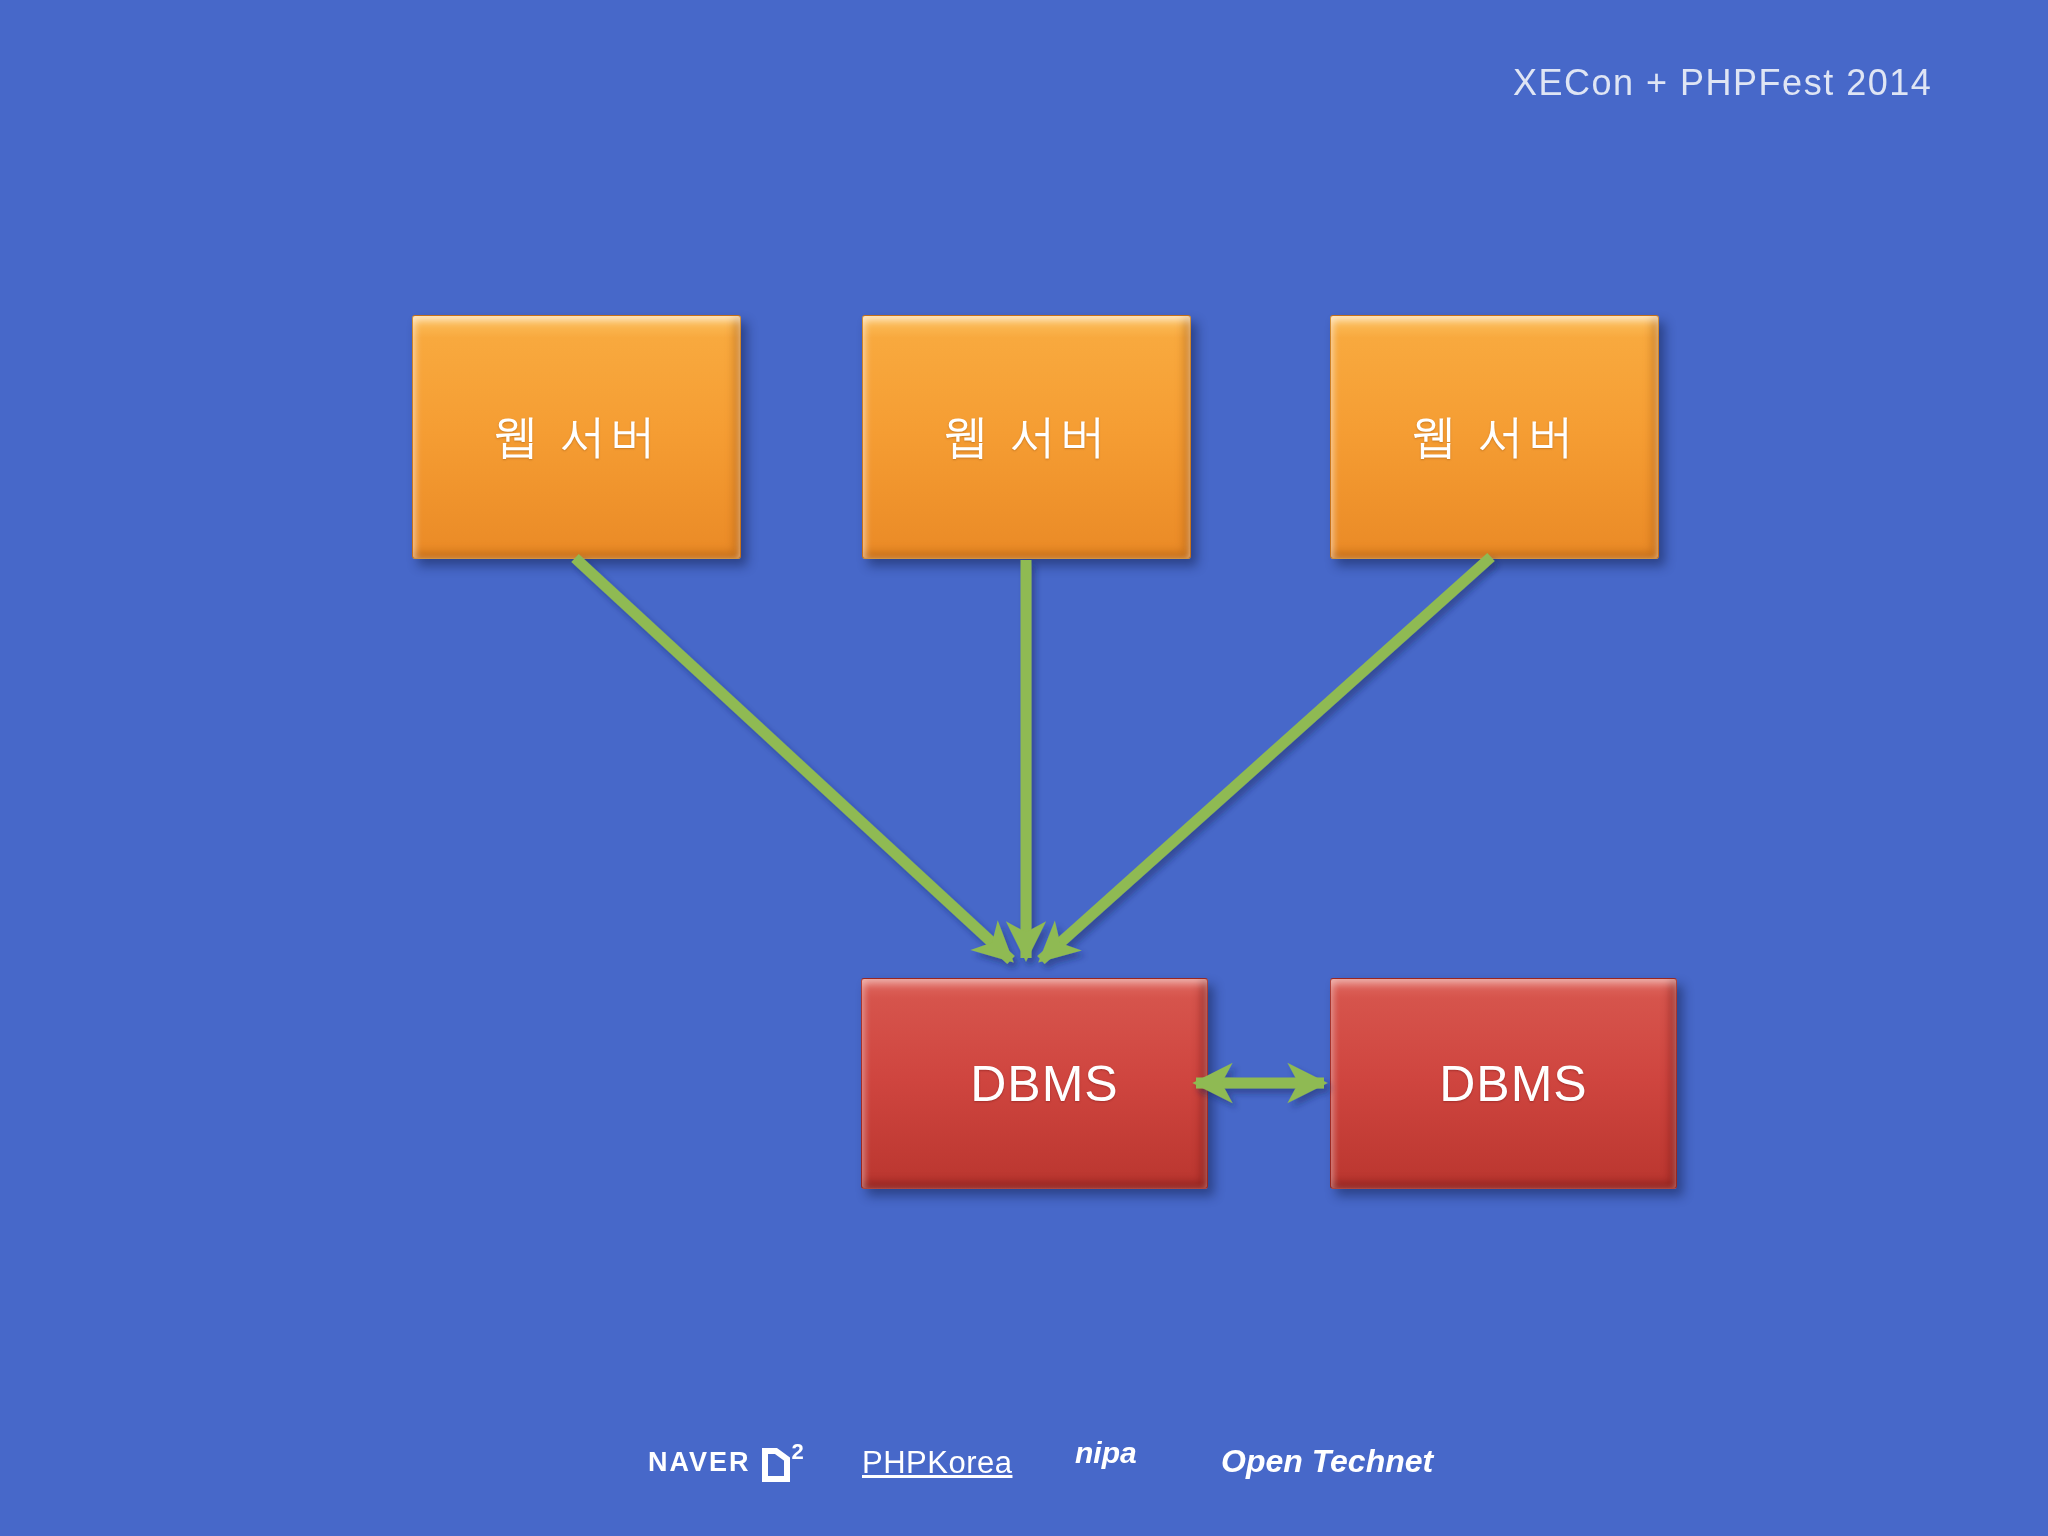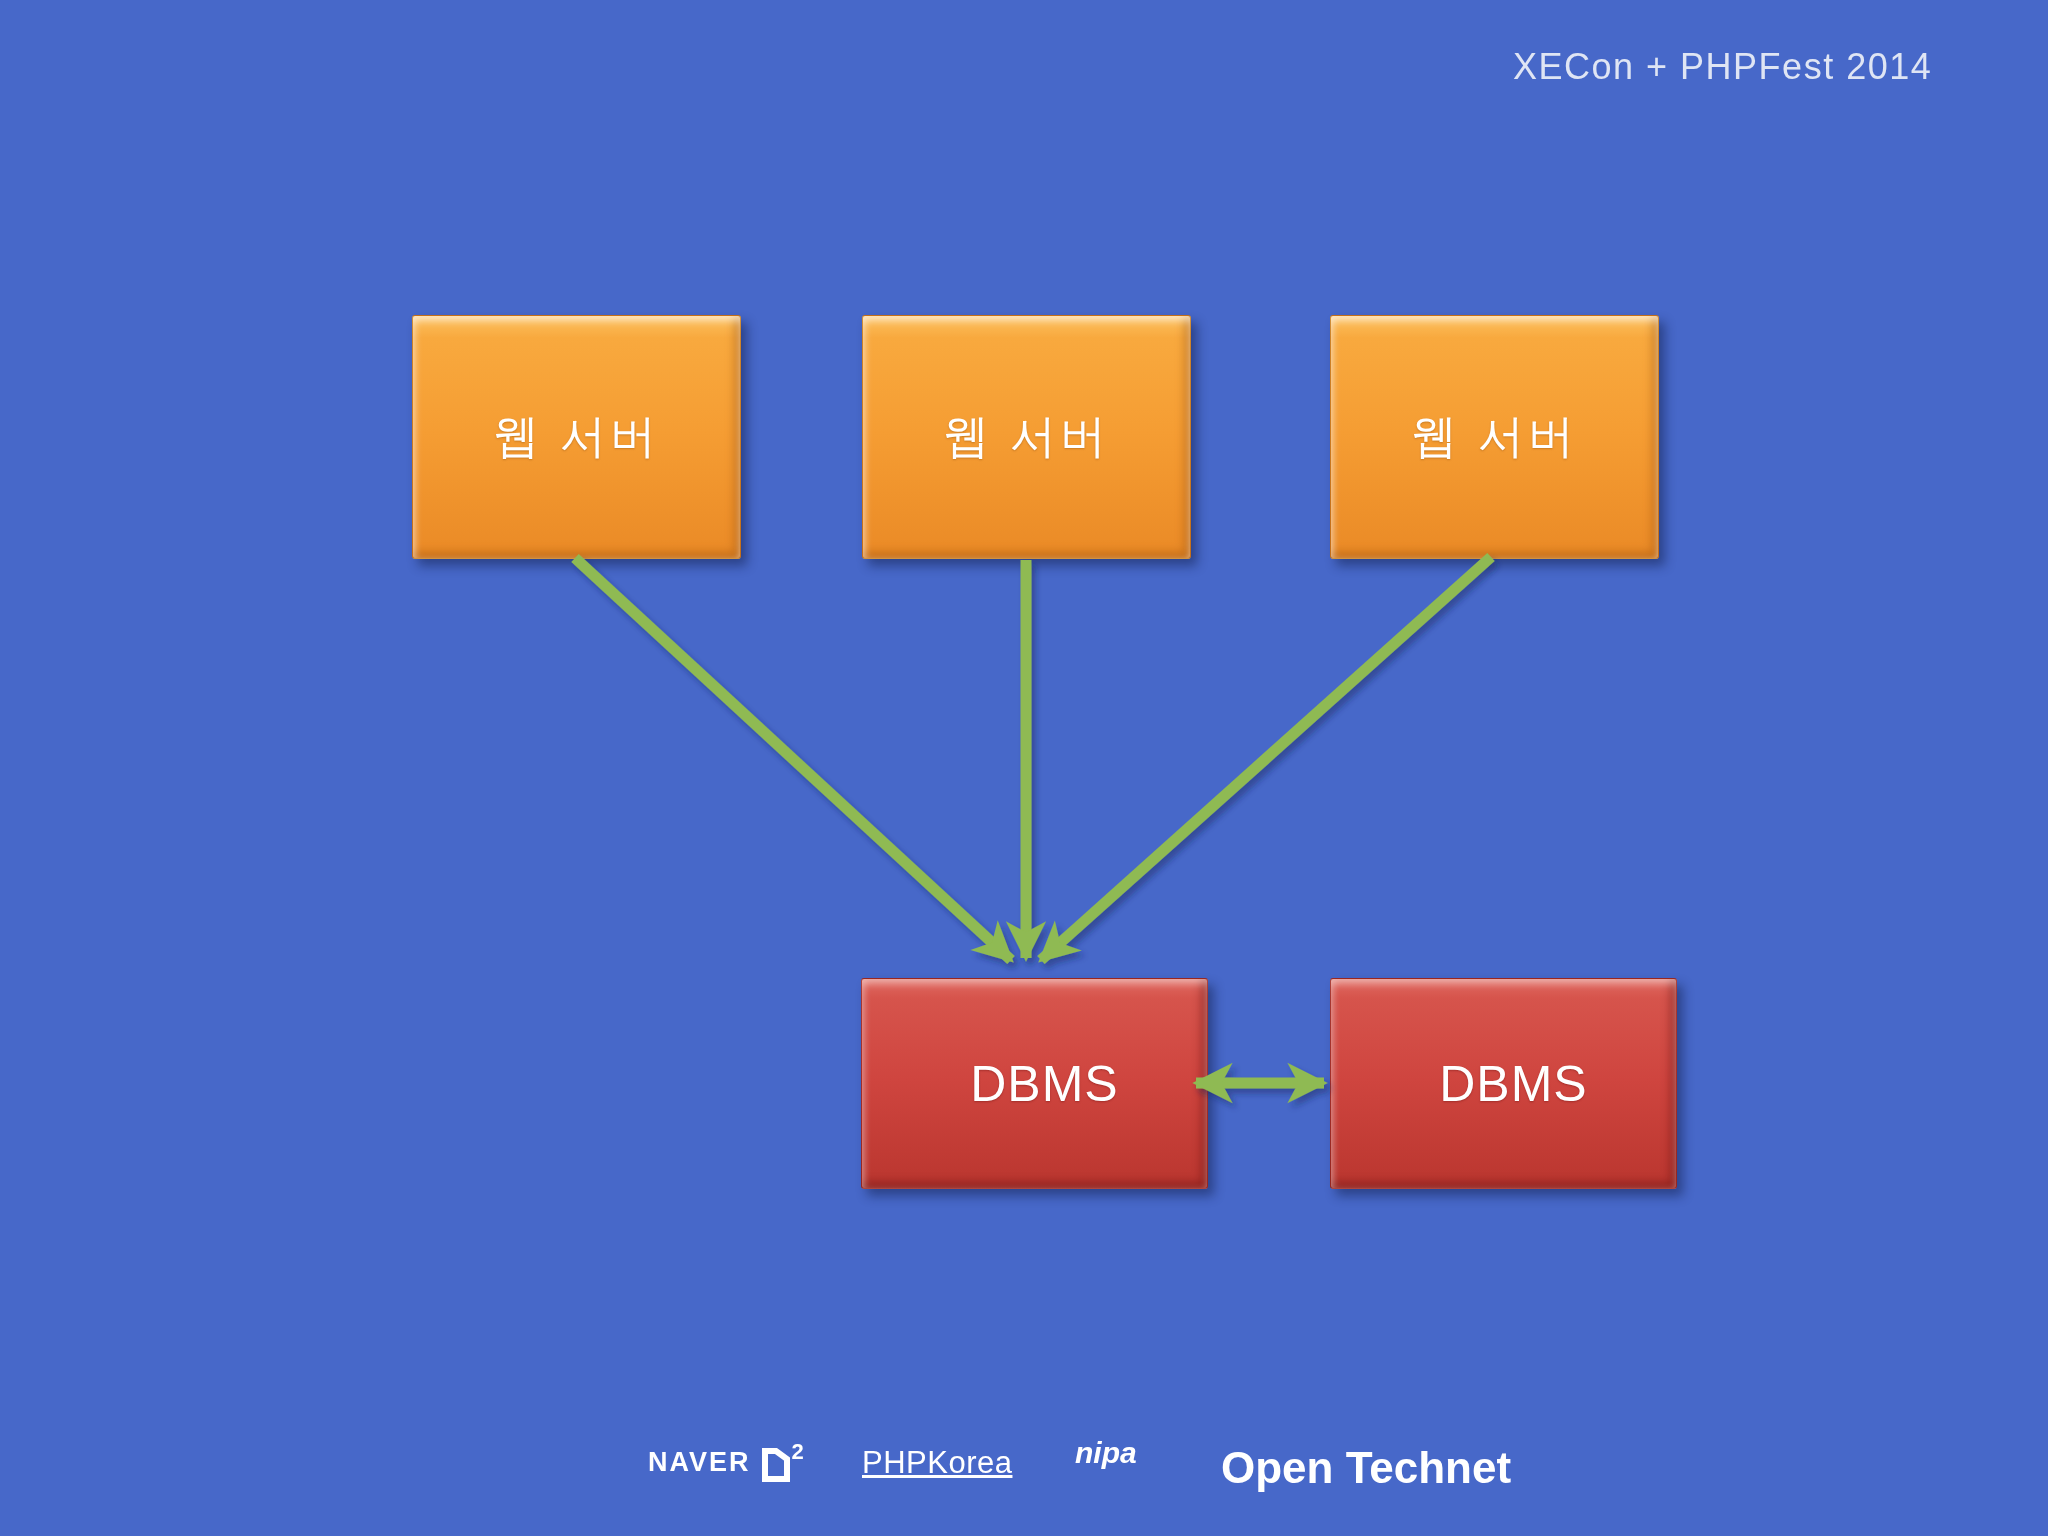--- a/index.html
+++ b/index.html
@@ -13,21 +13,21 @@
   
   .hdr{
     position:absolute;
     color:#dfe5f4;
     font-size:36px;
     letter-spacing:1.5px;
     font-weight:400;
     white-space:nowrap;
   }
   .hdr-left{left:153px;top:76px;}
-  .hdr-right{left:1513px;top:46px;}
+  .hdr-right{left:1513px;top:62px;}
 
   
   .node{
     position:absolute;
     display:flex;align-items:center;justify-content:center;
     color:var(--text,#ffffff);
     border-radius:3px;
     z-index:1;
     white-space:nowrap;
   }
@@ -67,21 +67,21 @@
   .arrow-line{stroke:var(--arrow,#8fba52);stroke-width:11;fill:none;}
   .arrow-head{fill:var(--arrow,#8fba52);}
 
   
   .logo{position:absolute;color:#ffffff;white-space:nowrap;}
   .logo-naver{left:648px;top:1447px;font-size:27px;font-weight:700;letter-spacing:2px;display:flex;align-items:flex-start;}
   .logo-naver .d2mark{margin-left:10px;display:flex;align-items:flex-start;}
   .logo-naver .d2sup{font-size:22px;font-weight:700;letter-spacing:0;line-height:1;margin-left:1px;margin-top:-6px;}
   .logo-phpkorea{left:862px;top:1445px;font-size:31px;font-weight:400;letter-spacing:.5px;text-decoration:underline;}
   .logo-nipa{left:1075px;top:1436px;font-size:30px;font-weight:700;font-style:italic;letter-spacing:0;}
-  .logo-opentechnet{left:1221px;top:1443px;font-size:44px;font-weight:700;letter-spacing:0;}
+  .logo-opentechnet{left:1221px;top:1443px;font-size:32px;font-weight:700;font-style:italic;letter-spacing:0;}
 </style>
 </head>
 <body>
 
 <div class="slide">
 
   <div class="hdr hdr-right">XECon + PHPFest 2014</div>
 
   <div class="node node-web node-web1">
     <span>웹 서버</span>

